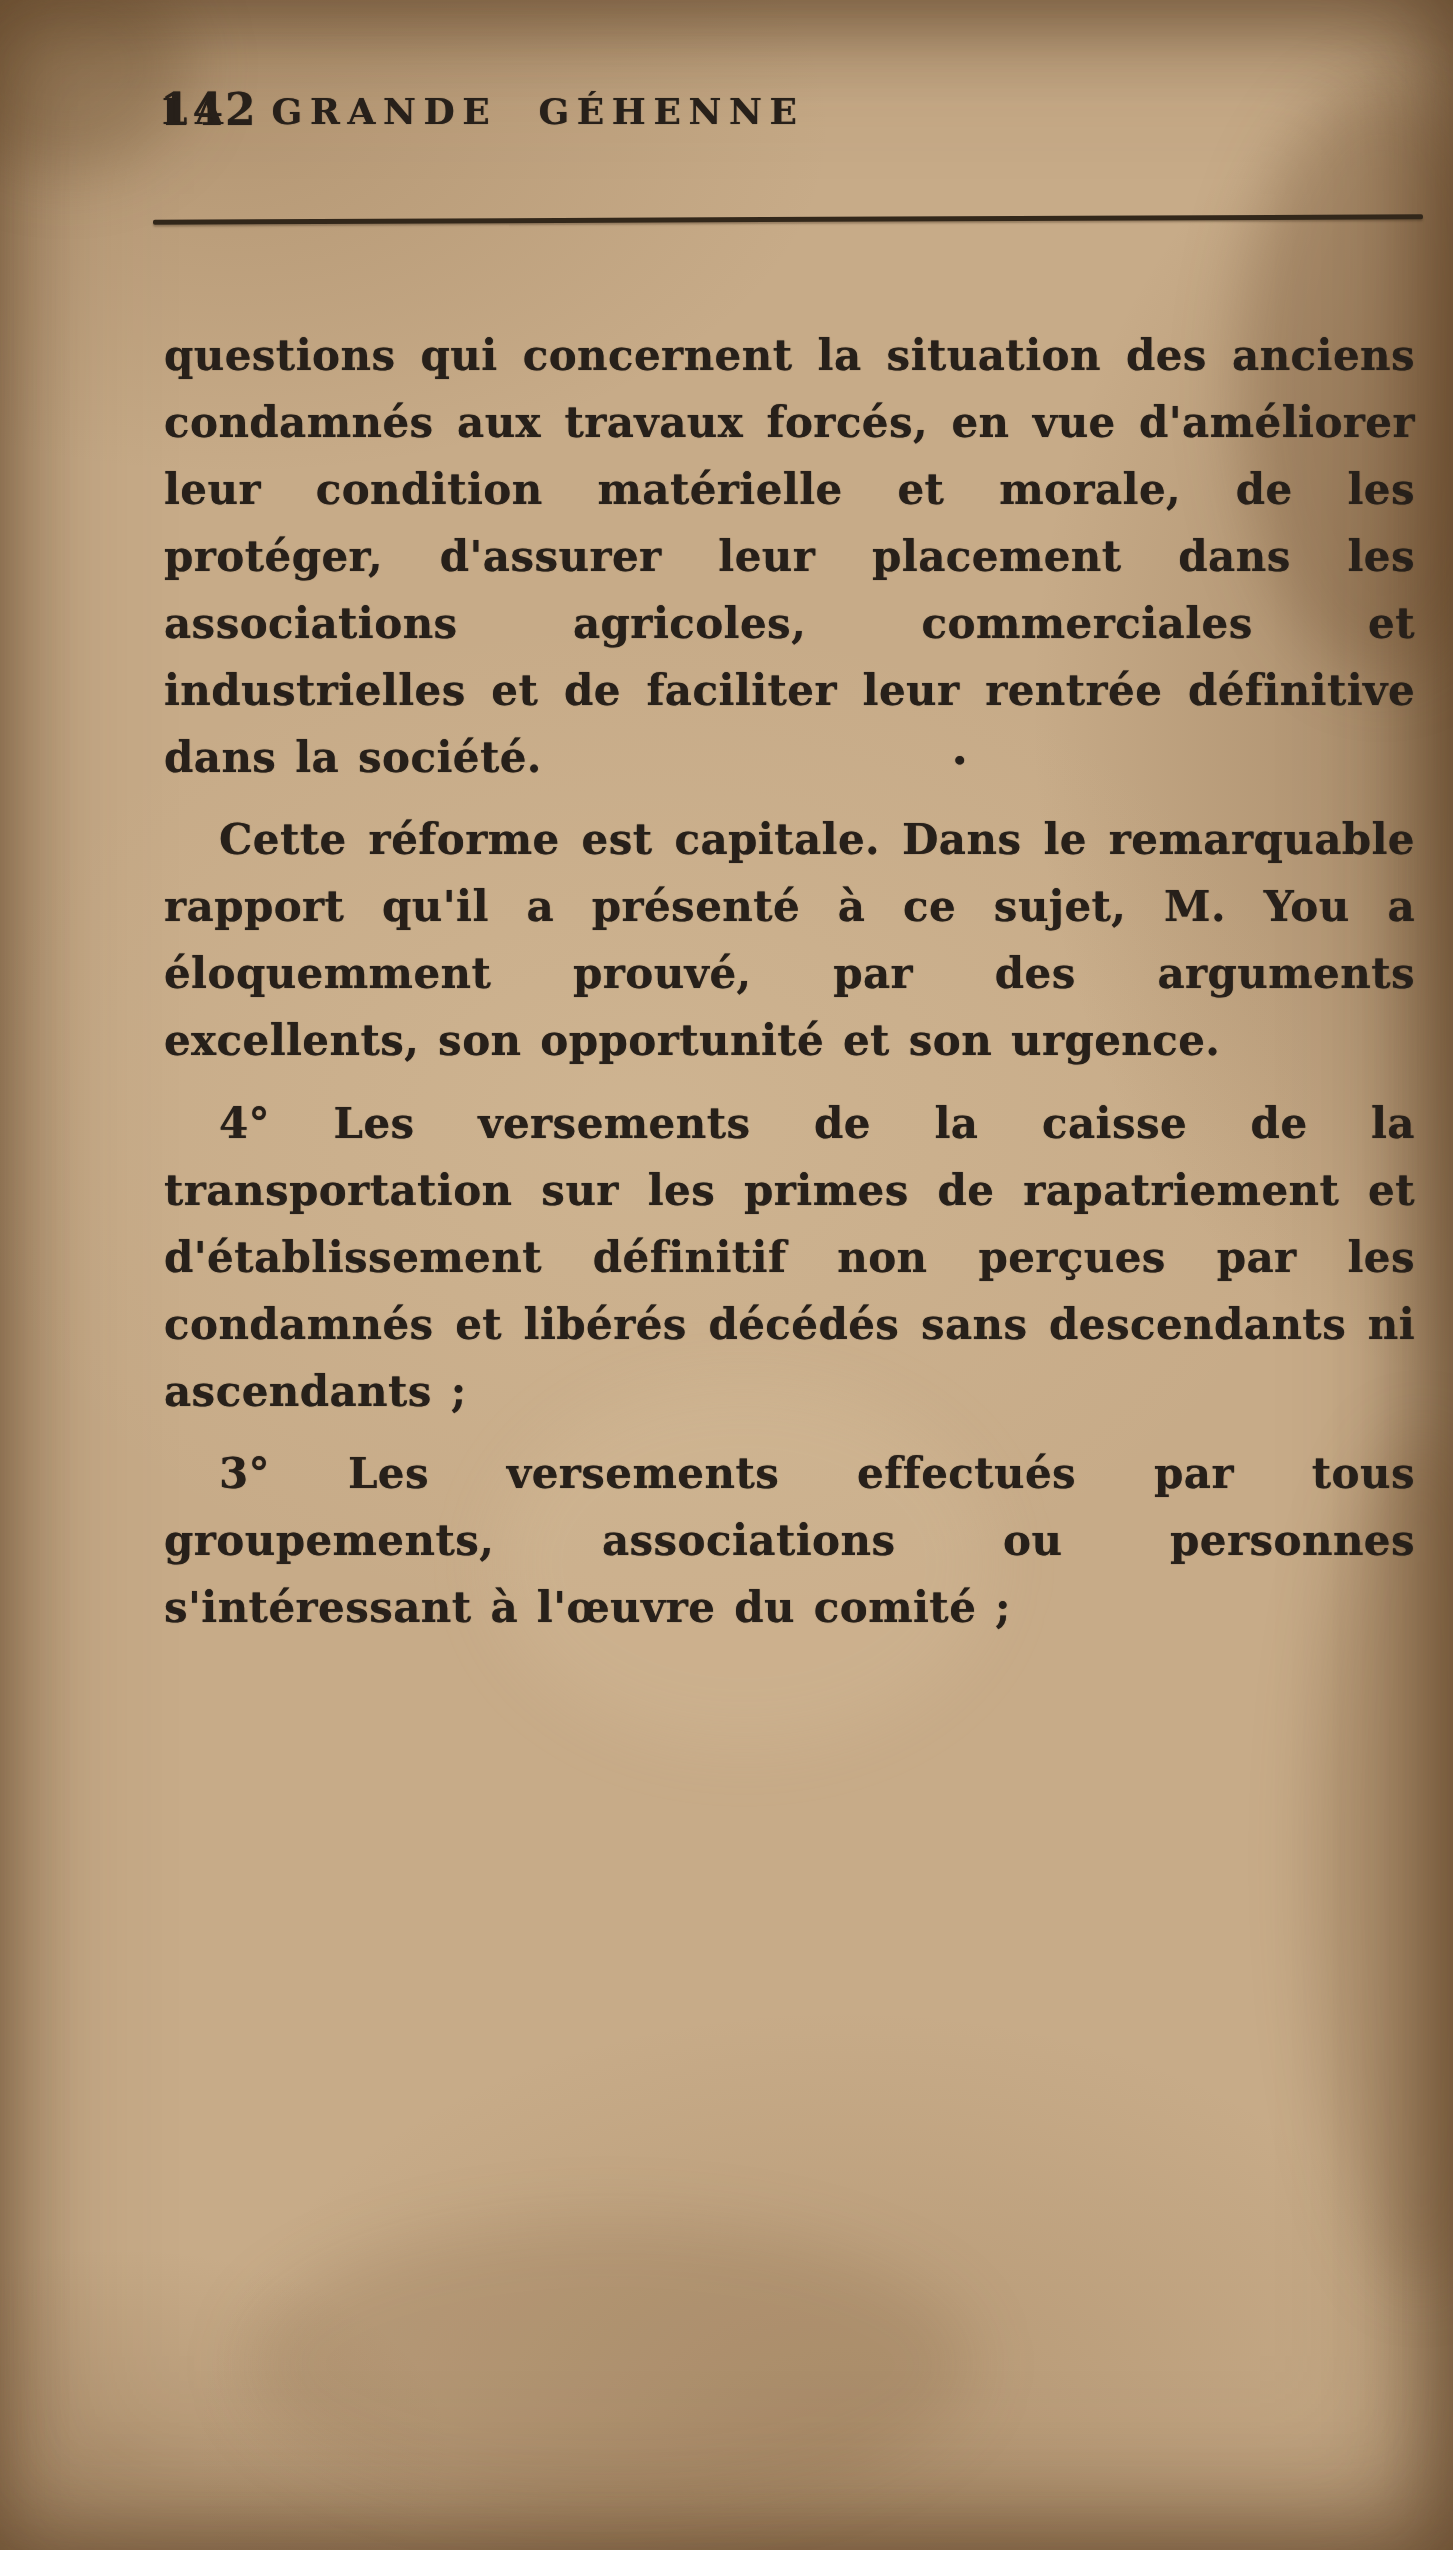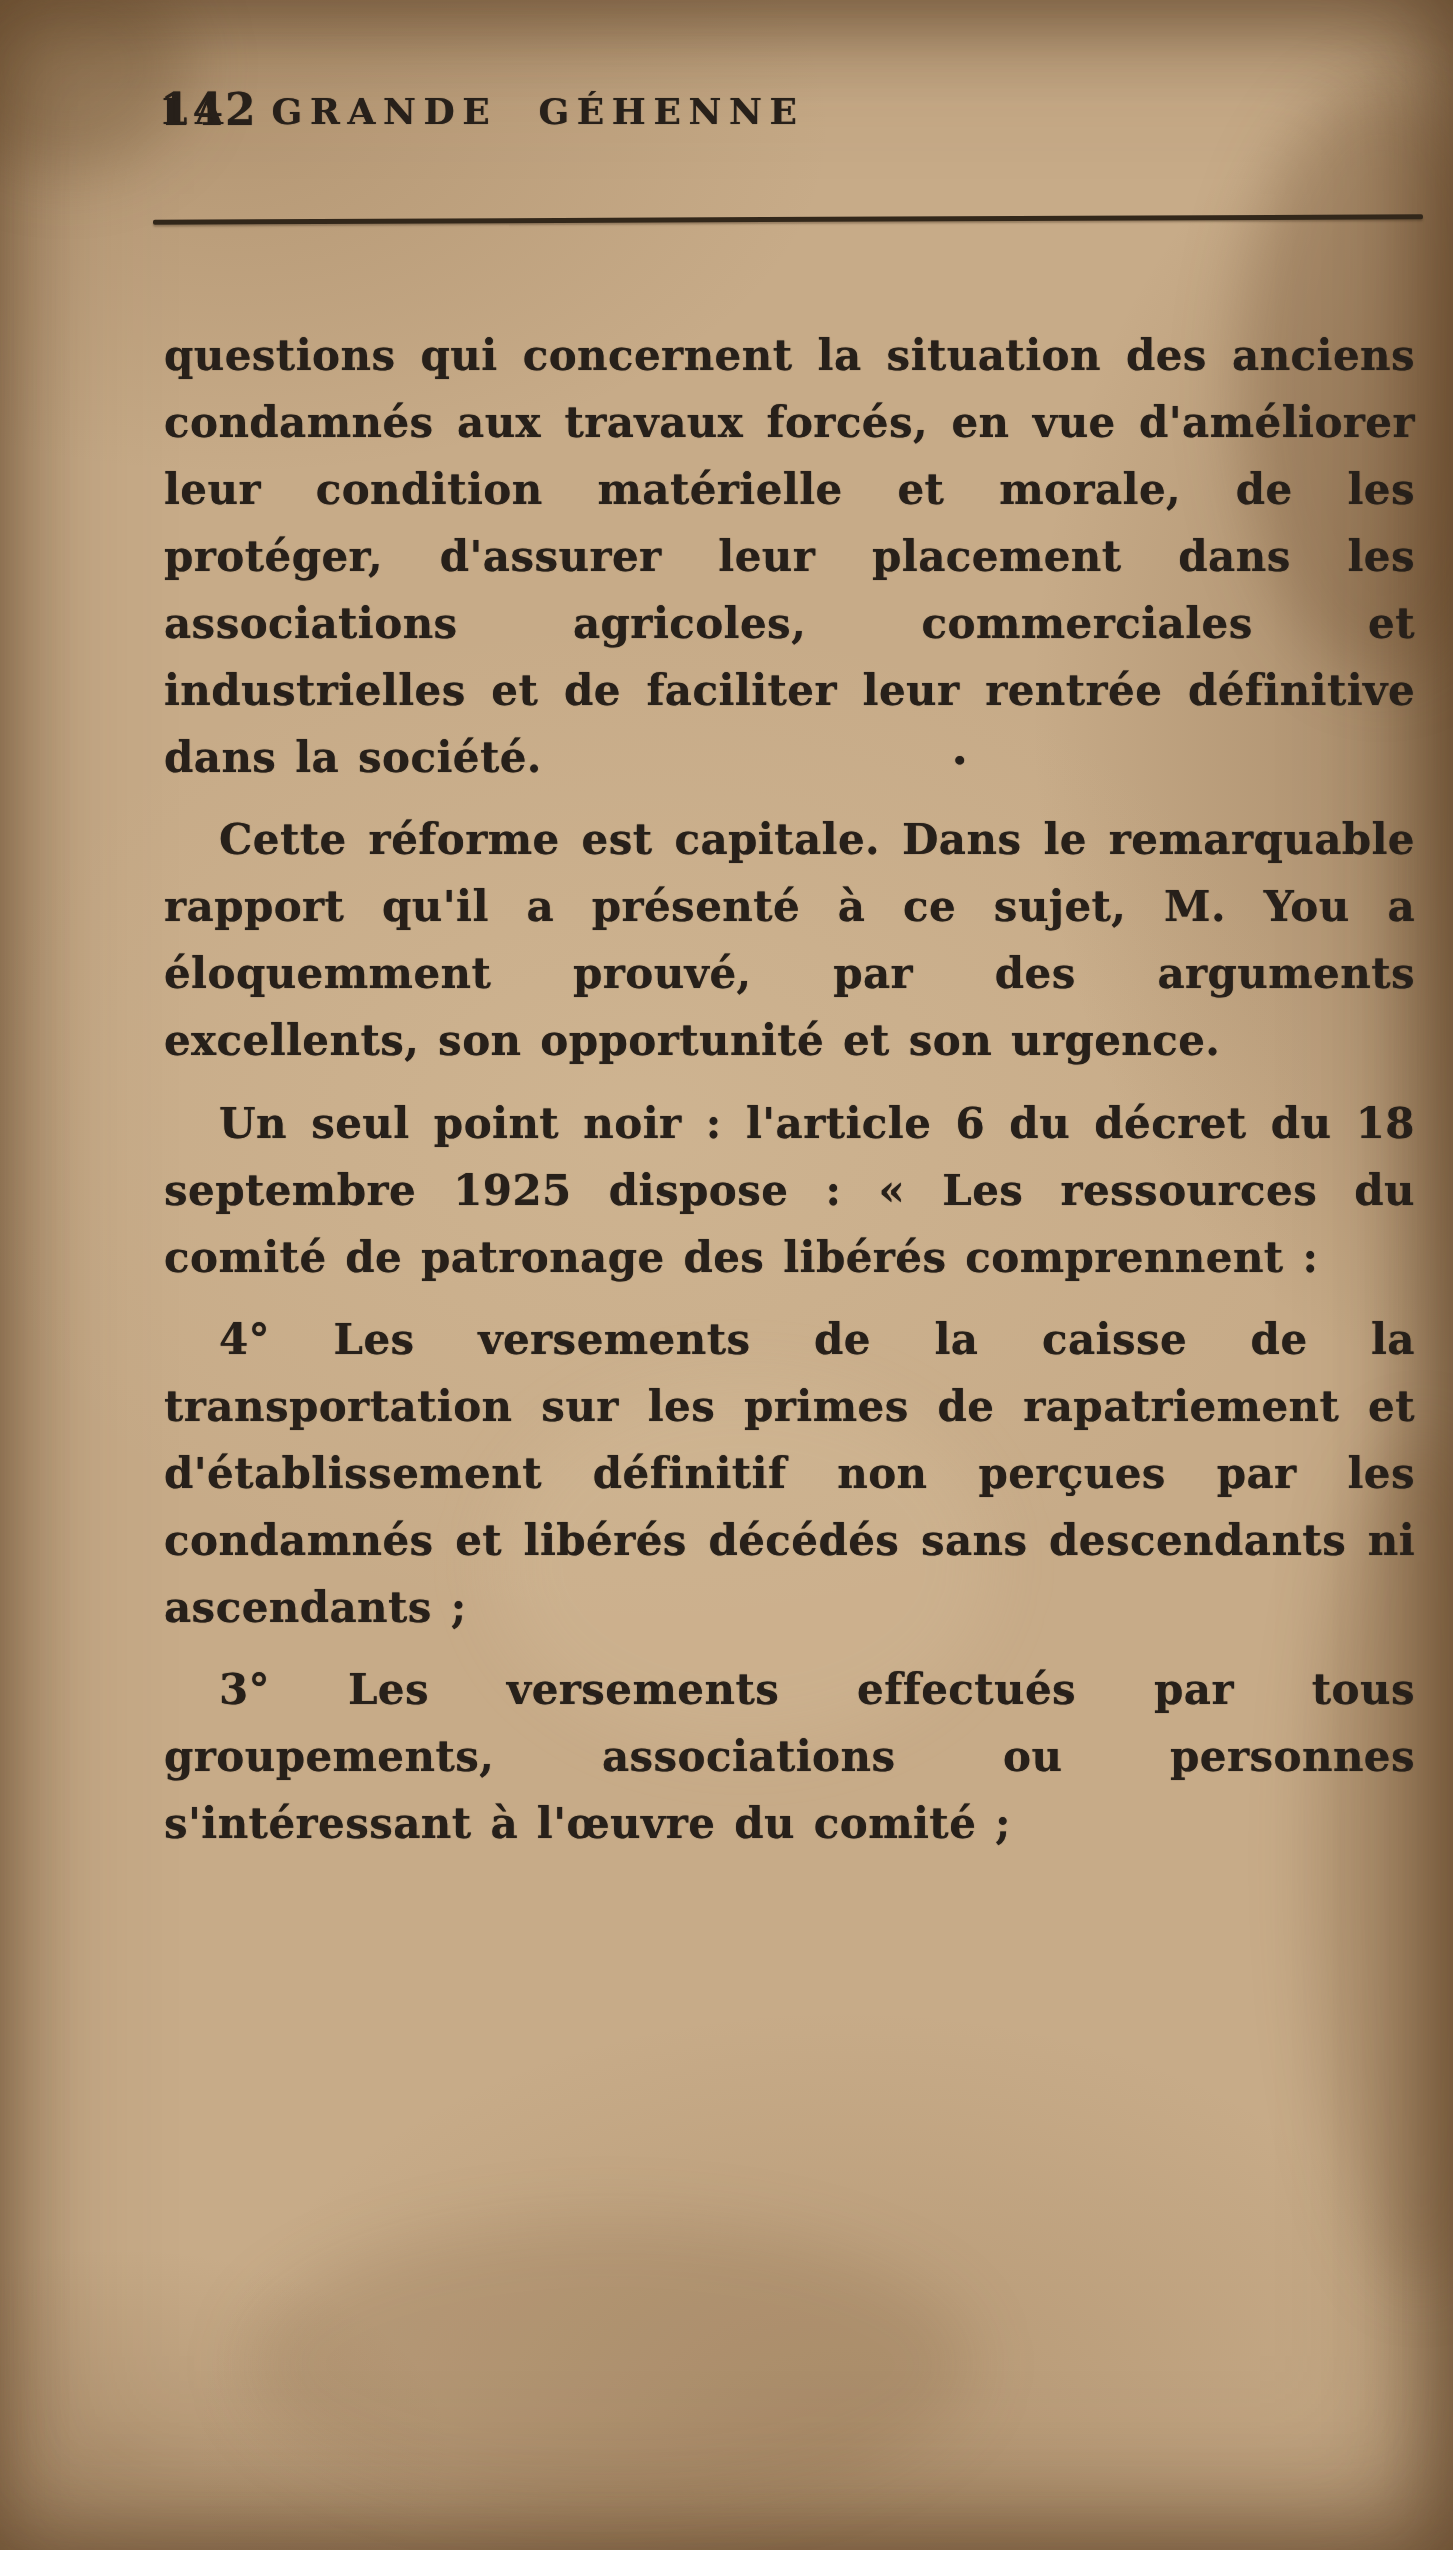--- a/index.html
+++ b/index.html
@@ -111,21 +111,20 @@
   </header>
 
   <div class="header-rule"></div>
 
   <main class="text-block">
 
     <p><span>questions qui concernent la situation des anciens condamnés aux travaux forcés, en vue d'améliorer leur condition matérielle et morale, de les protéger, d'assurer leur placement dans les associations agricoles, commerciales et industrielles et de faciliter leur rentrée définitive dans la société.</span><span class="ink-dot">•</span></p>
 
     <p class="indent"><span>Cette réforme est capitale. Dans le remarquable rapport qu'il a présenté à ce sujet, M. You a éloquemment prouvé, par des arguments excellents, son opportunité et son urgence.</span></p>
 
-    <p class="indent"><span>Un seul point noir : l'article 6 du décret du 18 septembre 1925 dispose : « Les ressources du comité de patronage des libérés comprennent :</span></p>
 
 
     <p class="indent"><span>4° Les versements de la caisse de la transportation sur les primes de rapatriement et d'établissement définitif non perçues par les condamnés et libérés décédés sans descendants ni ascendants ;</span></p>
 
     <p class="indent"><span>3° Les versements effectués par tous groupements, associations ou personnes s'intéressant à l'œuvre du comité ;</span></p>
 
   </main>
 
 </div>
 

